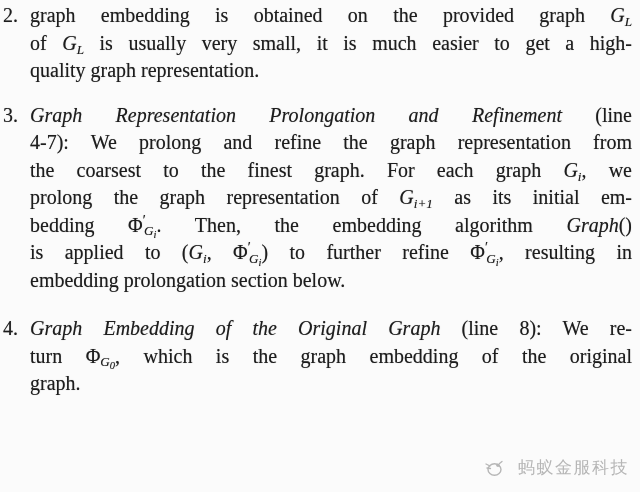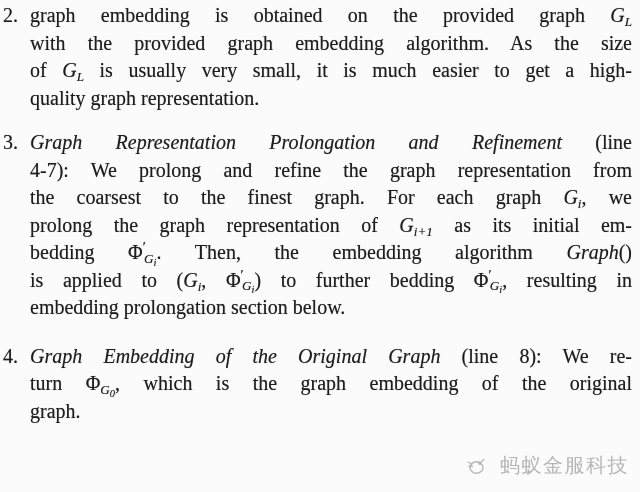--- a/index.html
+++ b/index.html
@@ -57,49 +57,48 @@
     margin-right: -0.12em;
   }
   .watermark {
     position: absolute;
     right: 11px; bottom: 13px;
     display: flex;
     align-items: center;
     gap: 14px;
     color: #b6b6b6;
     font-family: "DejaVu Sans", sans-serif;
-    font-size: 20px;
+    font-size: 17px;
     letter-spacing: 1.5px;
     text-shadow: none;
   }
   .ant { flex: 0 0 auto; }
 </style>
 </head>
 <body>
 
 <div class="page">
   <div id="doc-list">
       <div class="item">
         <span class="num">2.</span>
         <div>
           <div class="line"><span>graph embedding is obtained on the provided graph </span><span class="it">G<sub>L</sub></span></div>
-          <div class="line"><span>with the provided graph embedding algorithm. As the size</span></div>
           <div class="line"><span>of </span><span class="it">G<sub>L</sub></span><span> is usually very small, it is much easier to get a high-</span></div>
           <div class="line last"><span>quality graph representation.</span></div>
         </div>
       </div>
       <div class="item">
         <span class="num">3.</span>
         <div>
           <div class="line"><span class="it">Graph Representation Prolongation and Refinement</span><span> (line</span></div>
           <div class="line"><span>4-7): We prolong and refine the graph representation from</span></div>
           <div class="line"><span>the coarsest to the finest graph. For each graph </span><span class="it">G<sub>i</sub></span><span>, we</span></div>
           <div class="line"><span>prolong the graph representation of </span><span class="it">G<sub>i+1</sub></span><span> as its initial em-</span></div>
           <div class="line"><span>bedding </span><span>Φ<span class="pr">′</span><sub>G<sub>i</sub></sub></span><span>. Then, the embedding algorithm </span><span class="it">Graph</span><span>()</span></div>
-          <div class="line"><span>is applied to (</span><span class="it">G<sub>i</sub></span><span>, </span><span>Φ<span class="pr">′</span><sub>G<sub>i</sub></sub></span><span>) to further bedding </span><span>Φ<span class="pr">′</span><sub>G<sub>i</sub></sub></span><span>, resulting in</span></div>
+          <div class="line"><span>is applied to (</span><span class="it">G<sub>i</sub></span><span>, </span><span>Φ<span class="pr">′</span><sub>G<sub>i</sub></sub></span><span>) to further refine </span><span>Φ<span class="pr">′</span><sub>G<sub>i</sub></sub></span><span>, resulting in</span></div>
           <div class="line last"><span>embedding prolongation section below.</span></div>
         </div>
       </div>
       <div class="item">
         <span class="num">4.</span>
         <div>
           <div class="line"><span class="it">Graph Embedding of the Original Graph</span><span> (line 8): We re-</span></div>
           <div class="line"><span>turn </span><span>Φ<sub>G<sub>0</sub></sub></span><span>, which is the graph embedding of the original</span></div>
           <div class="line last"><span>graph.</span></div>
         </div>

